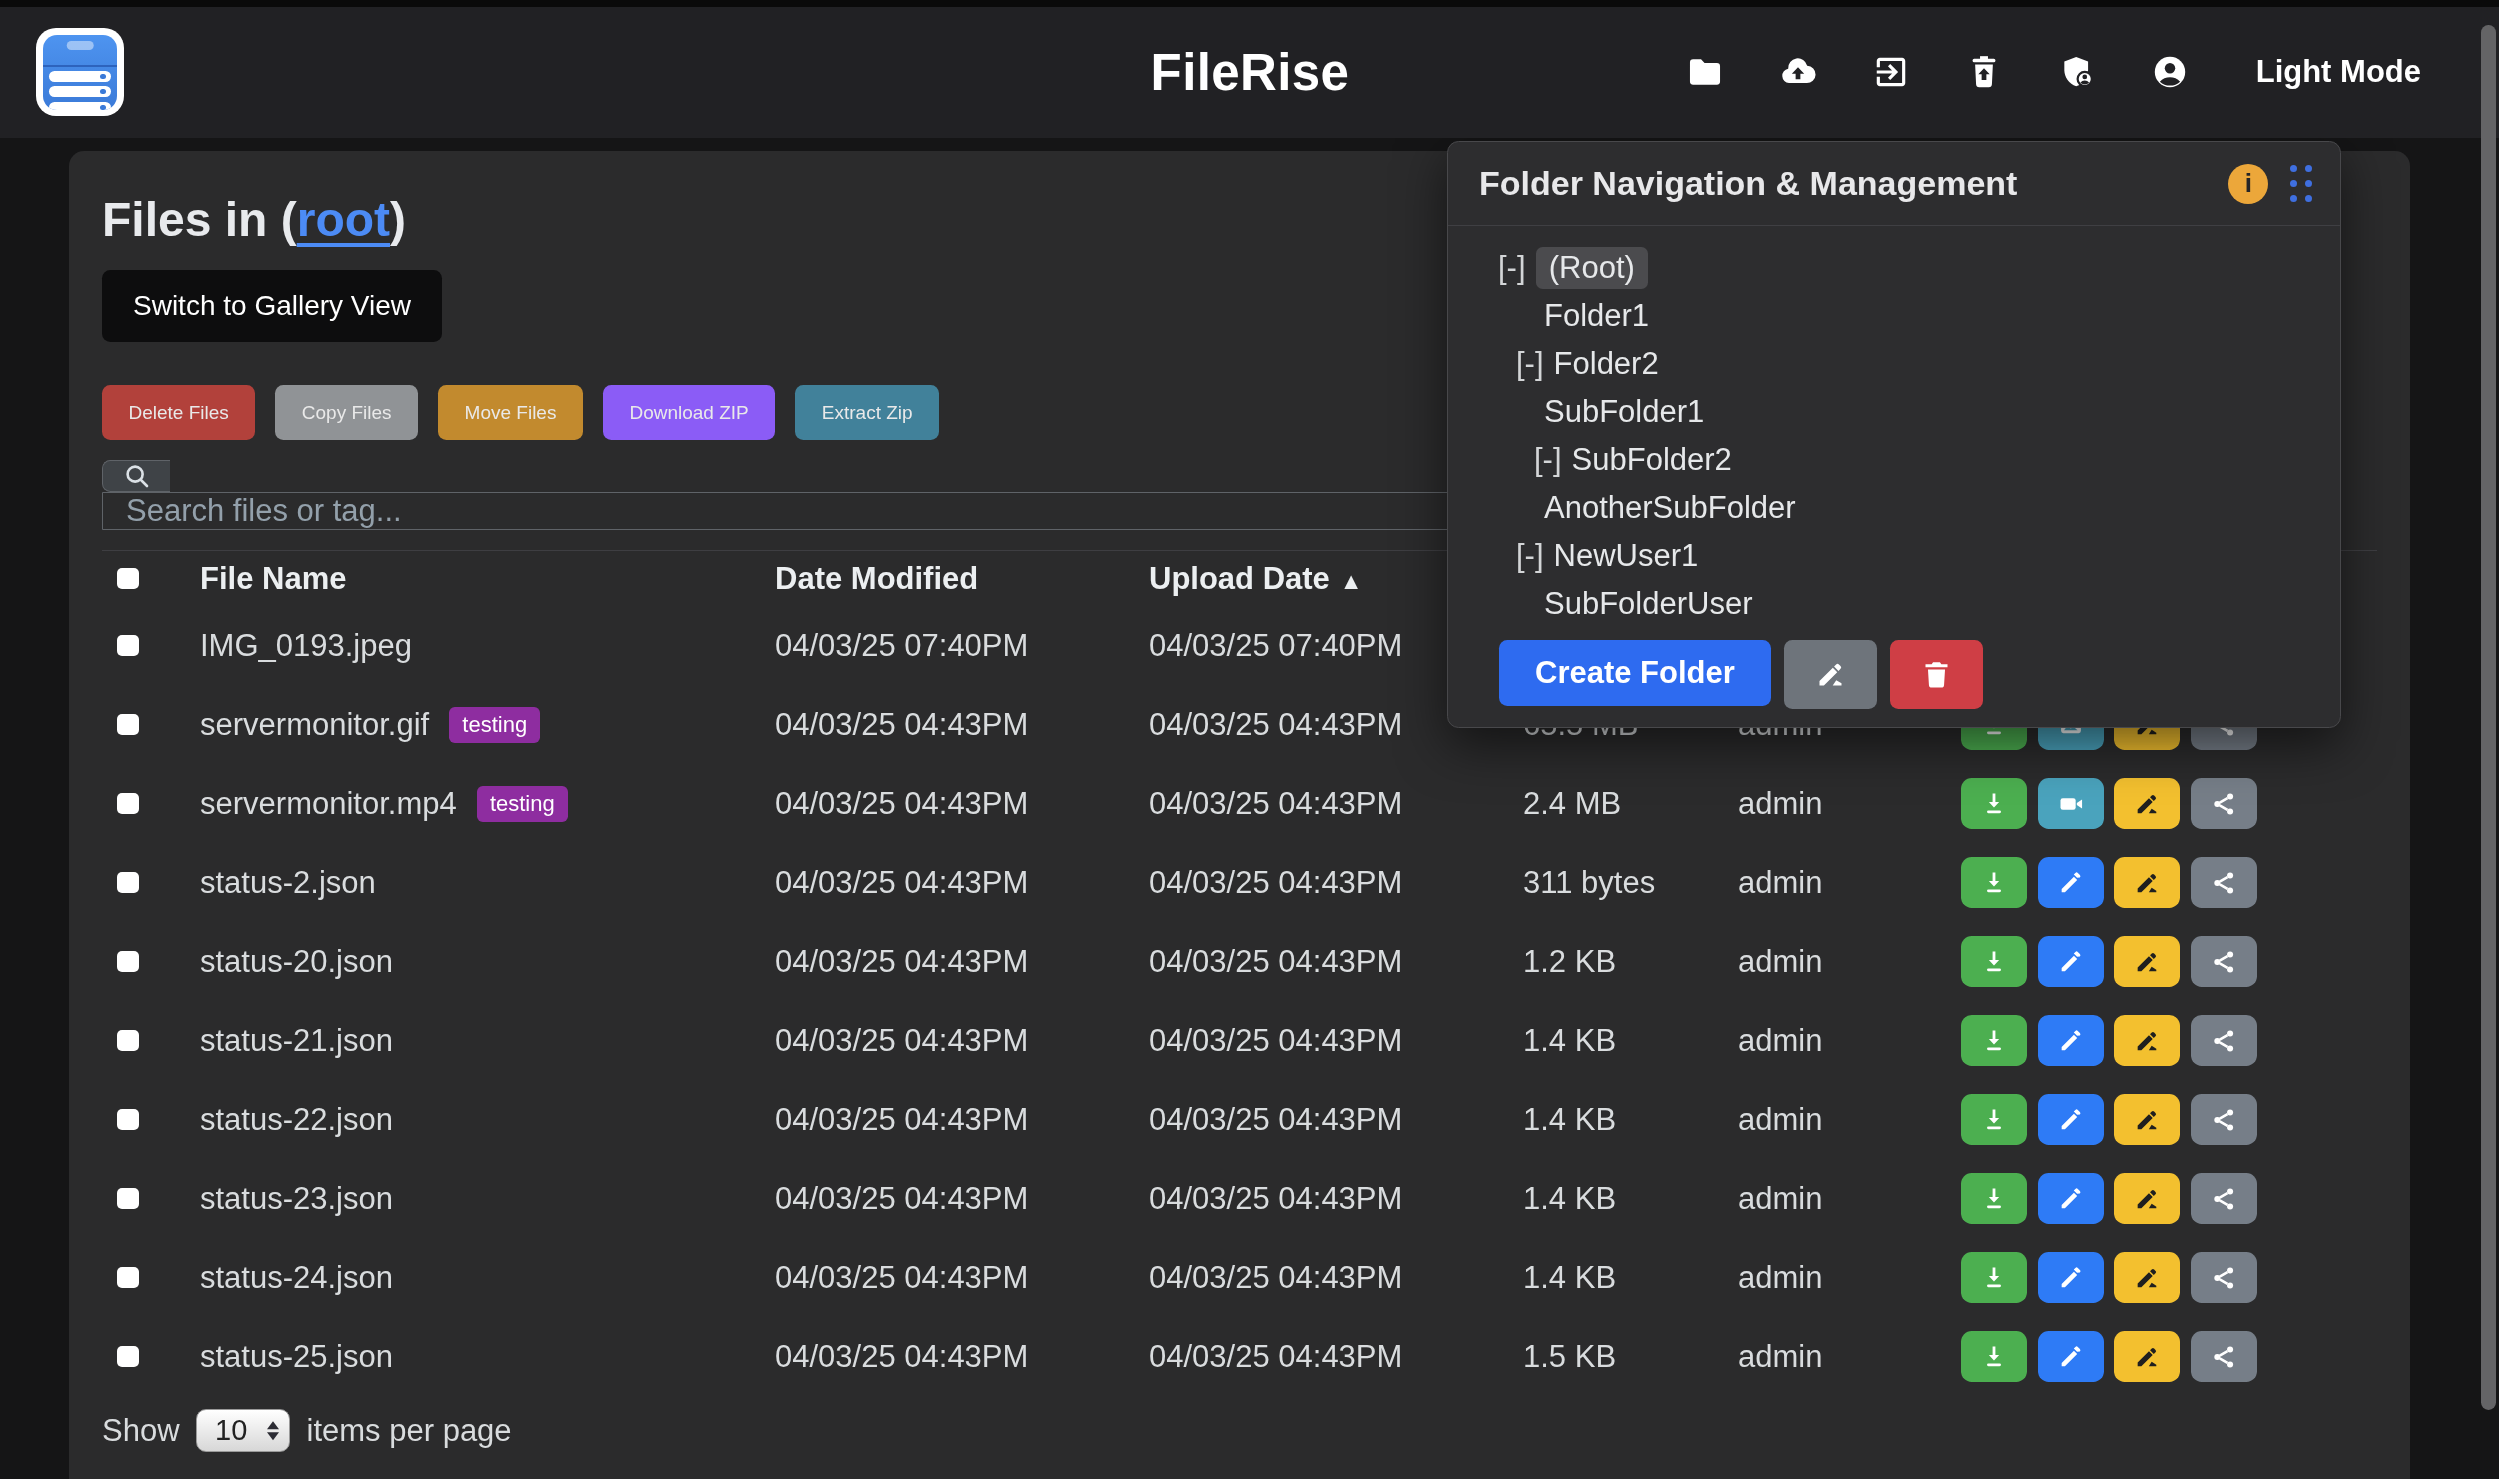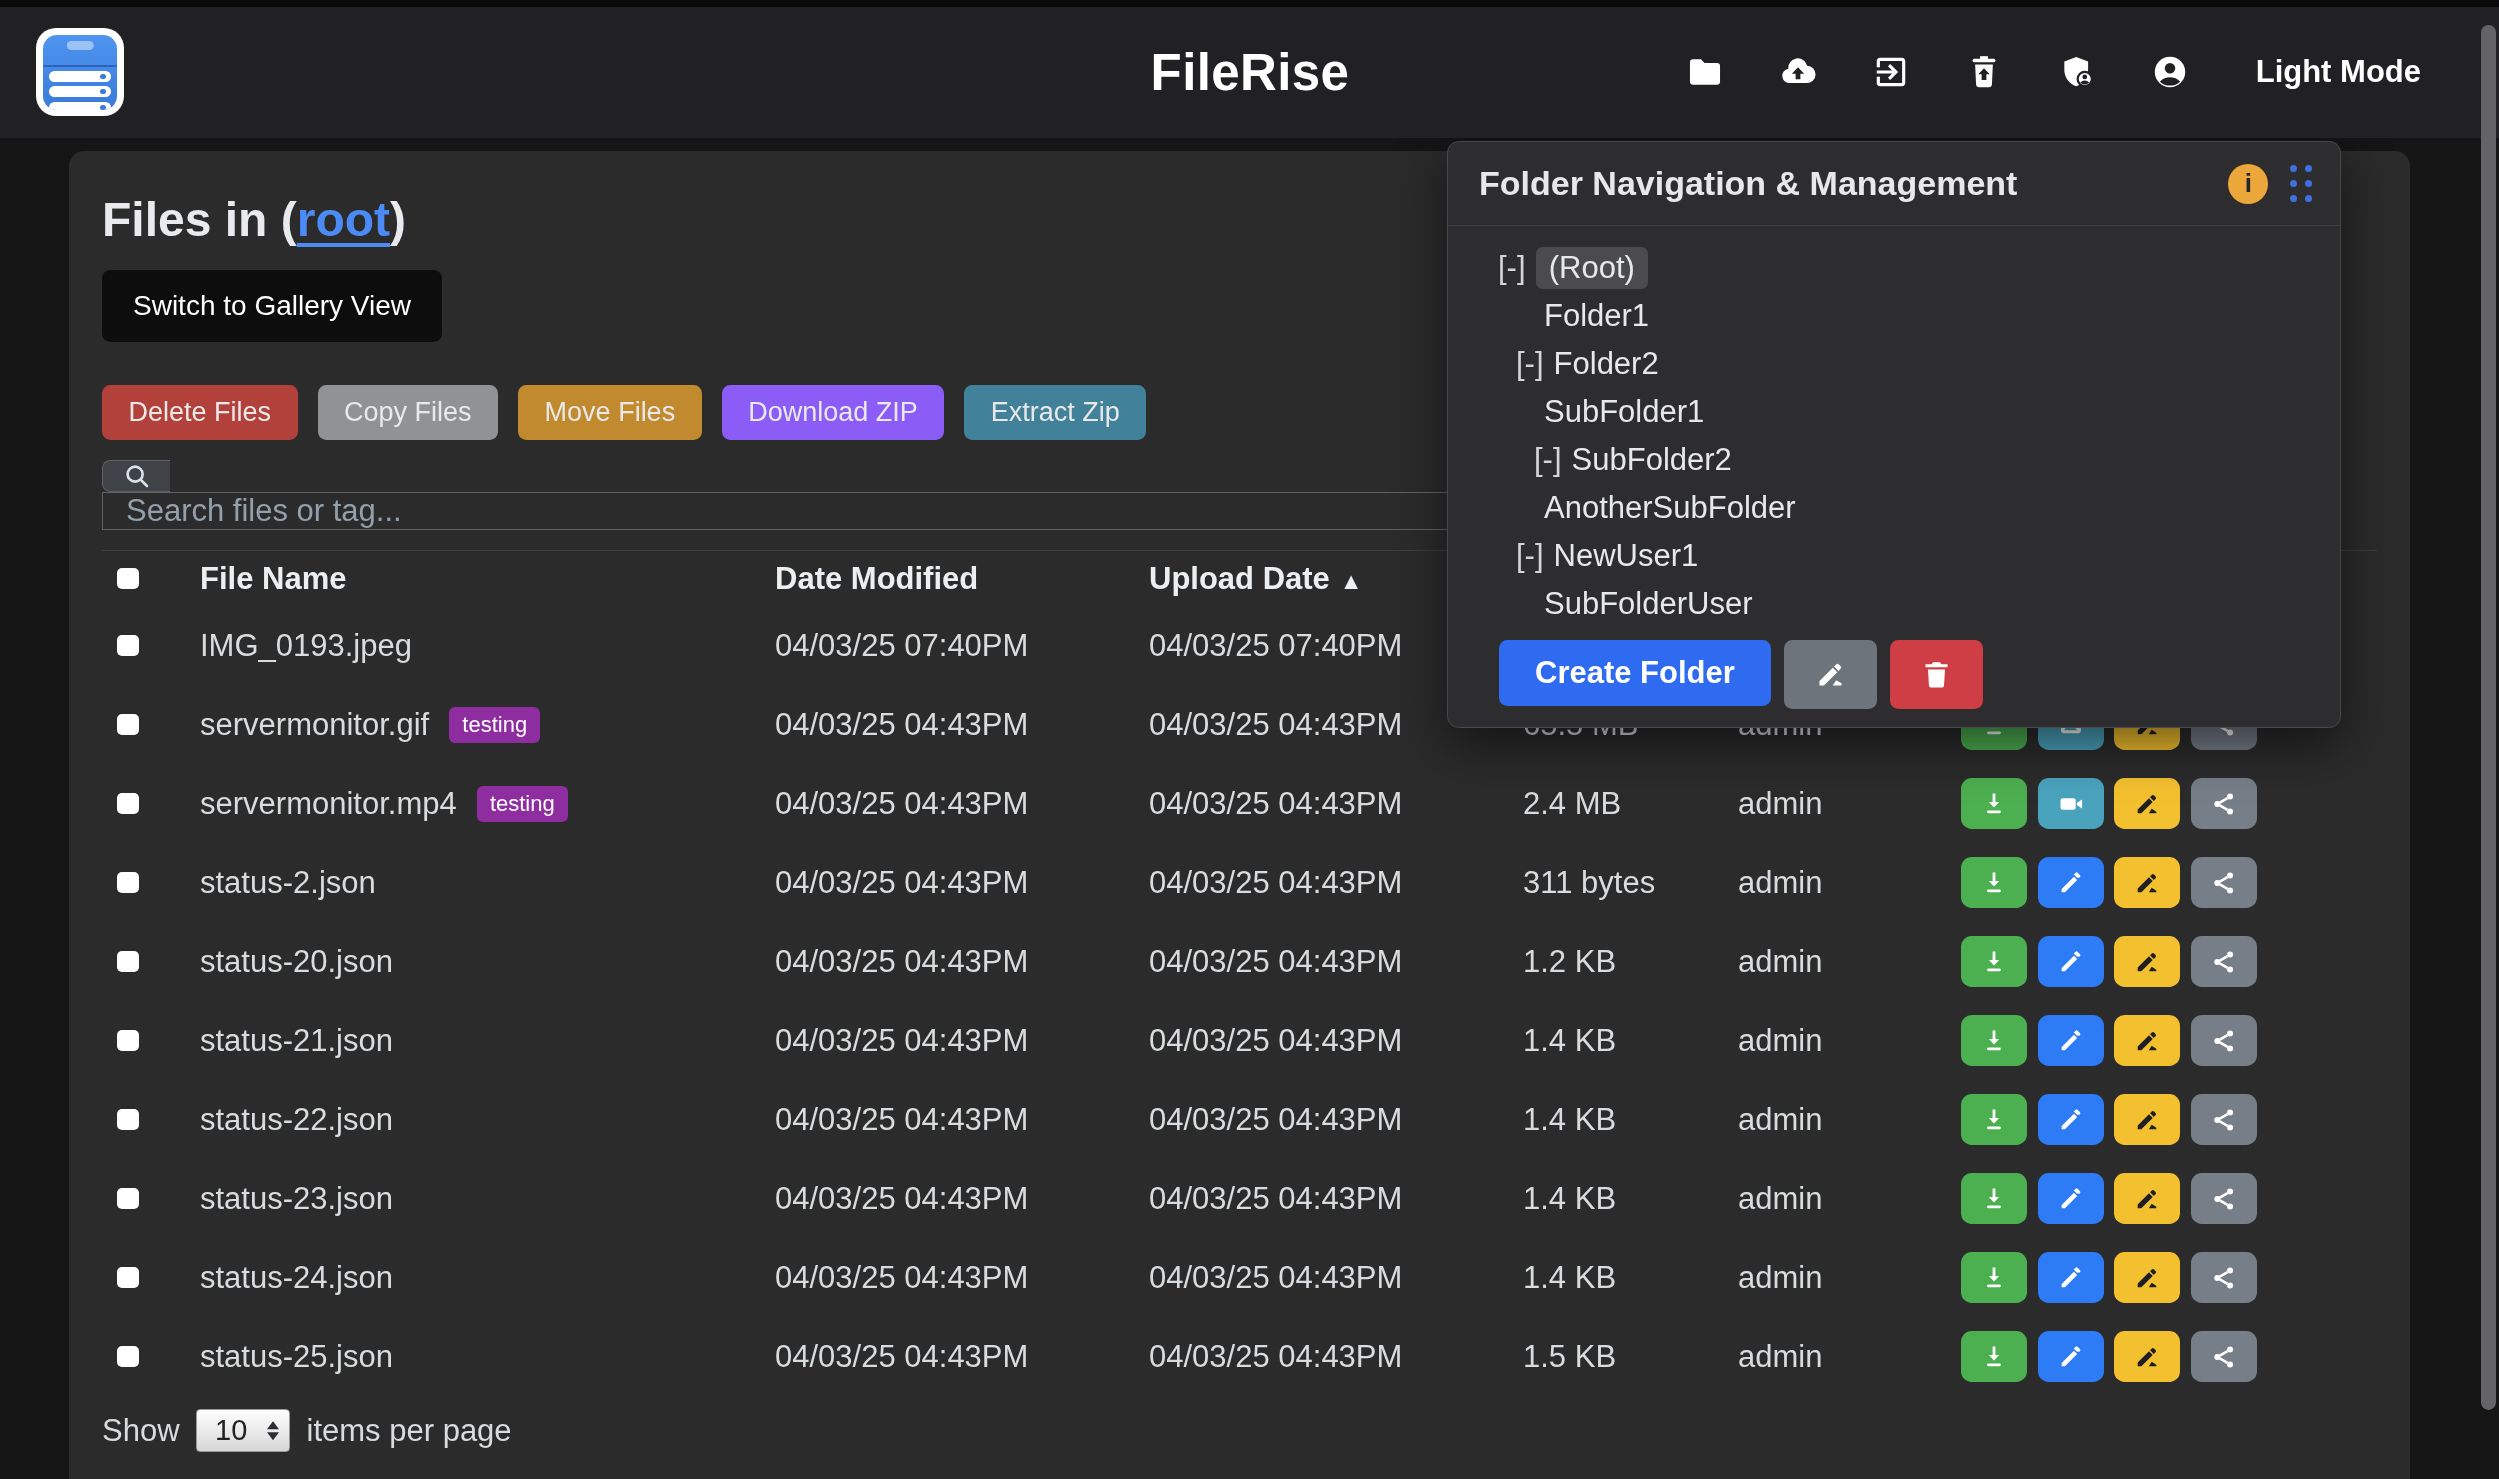--- a/index.html
+++ b/index.html
@@ -38,21 +38,21 @@
     position:absolute; left:69px; top:151px; width:2341px; height:1372px;
     background:#2b2b2c; border-radius:15px; padding:41px 33px 0 33px; z-index:1;
   }
   .page-heading { font-size:48px; font-weight:700; color:#e8eaed; }
   .page-heading a { color:#4c8bf5; text-decoration:underline; text-underline-offset:6.6px; cursor:pointer; }
 
   .gallery-btn { margin-top:23px; display:inline-block; background:#0d0d0e; color:#fff; border:none;
                  border-radius:8.3px; padding:20px 31px; font-size:28px; font-family:inherit; cursor:pointer; }
 
   .actions-row { margin-top:43px; display:flex; gap:20px; }
-  .abtn { border:none; border-radius:8.3px; padding:0 26.5px; height:55px; font-size:27px; color:#e9e9e9;
+  .abtn { border:none; border-radius:8.3px; padding:0 26.5px; height:55px; font-size:19px; color:#e9e9e9;
           font-family:inherit; cursor:pointer; }
   .abtn.delete{background:#b2413b} .abtn.copy{background:#909396} .abtn.move{background:#c28a2e}
   .abtn.dzip{background:#8b5cf6} .abtn.ezip{background:#41819a}
 
   .search-row { margin-top:20px; display:flex; width:1883px; height:60px;flex-direction:column; }
   .search-iconbox { width:68px; background:#3f4347; border:1.7px solid #5f6368; border-right:none;
                     border-radius:8.3px 0 0 8.3px; display:flex; align-items:center; justify-content:center; cursor:pointer; }
   .search-input { flex:1; background:transparent; border:1.7px solid #5f6368; border-radius:0 8.3px 8.3px 0;
                   font-size:31px; color:#e8e8e8; padding:0 23px; font-family:inherit; outline:none; }
   .search-input::placeholder { color:#93a0ab; }
@@ -68,21 +68,21 @@
   .namecell { display:flex; align-items:center; }
   .tagbadge { background:#8e2da0; color:#fff; font-size:22px; padding:5px 13.2px; border-radius:5.8px; margin-left:20px; }
   .acell { display:flex; gap:10.7px; }
   .rbtn { width:66px; height:51px; border:none; border-radius:10.7px; display:flex; align-items:center;
           justify-content:center; cursor:pointer; }
   .rbtn svg { width:28px; height:28px; }
   .rbtn.dl{background:#4caf50} .rbtn.pv{background:#4aa3bd} .rbtn.ed{background:#2e7bf6}
   .rbtn.tag{background:#f3c02f} .rbtn.sh{background:#767e88}
 
   .footer-row { display:flex; align-items:center; gap:16.5px; margin-top:13.2px; font-size:31px; color:#d9dcde; }
-  .pagesel { position:relative; width:94px; height:43px; border-radius:4px; cursor:pointer;
+  .pagesel { position:relative; width:94px; height:43px; border-radius:10px; cursor:pointer;
              background:linear-gradient(#ffffff,#d7d7d7); border:0.8px solid #9a9a9a;
              display:flex; align-items:center; padding-left:18px; color:#222; font-size:29px; }
   .spin { position:absolute; right:10px; top:50%; transform:translateY(-50%); display:flex; flex-direction:column; gap:3.3px; }
   .spin i { width:0; height:0; border-left:6.6px solid transparent; border-right:6.6px solid transparent; display:block; }
   .spin .up { border-bottom:8.3px solid #2c2c34; }
   .spin .dn { border-top:8.3px solid #2c2c34; }
 
   
   .fpanel { position:absolute; left:1447px; top:141px; width:894px; height:587px; z-index:5;
             background:#2d2d2f; border:0.8px solid #48484b; border-radius:11.6px;

